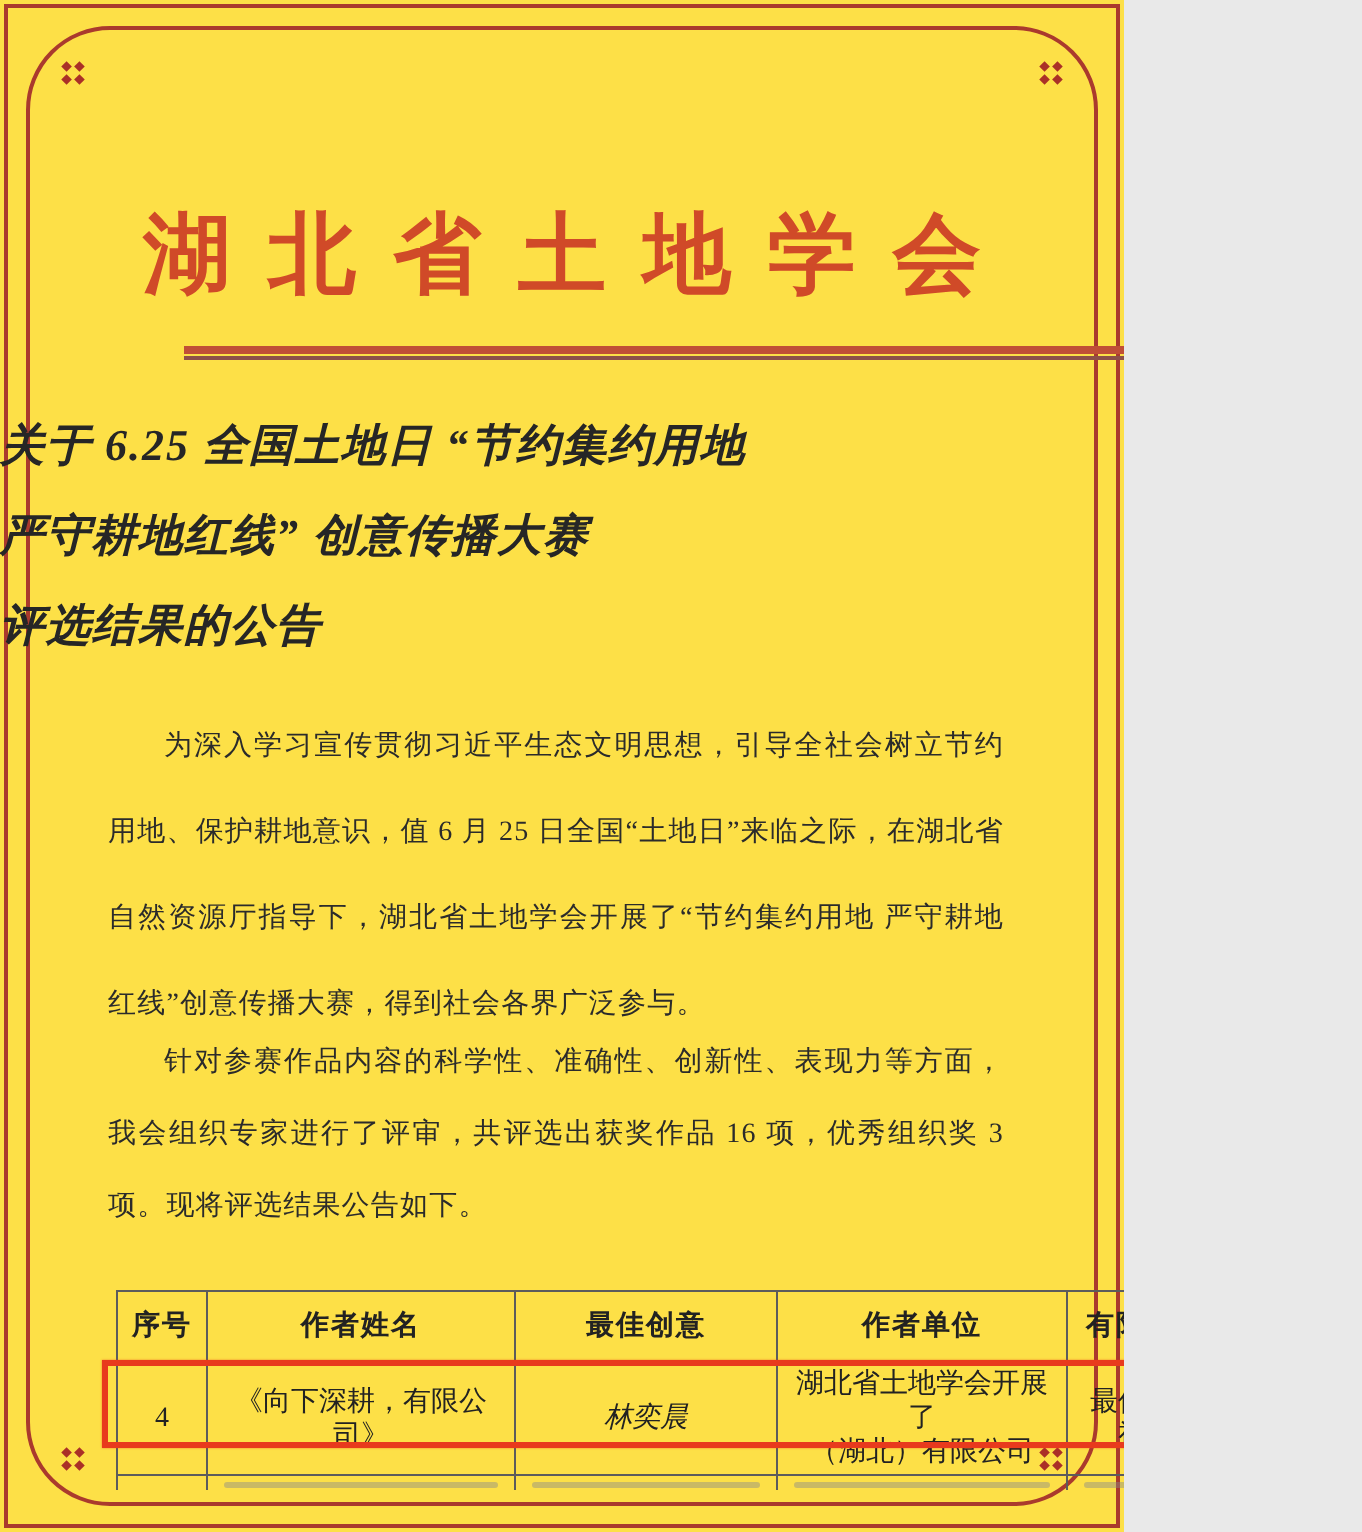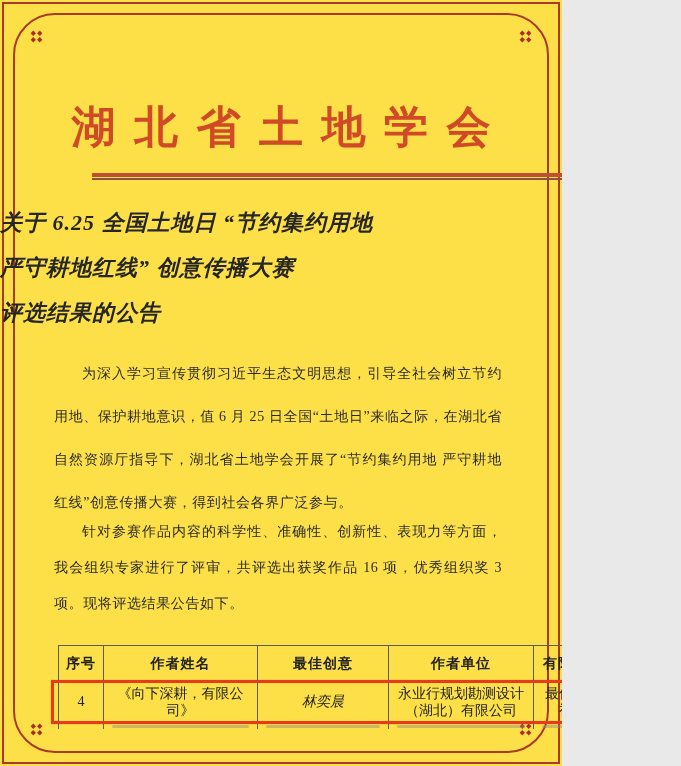--- a/index.html
+++ b/index.html
@@ -138,21 +138,21 @@
         <td>作者姓名</td>
         <td>最佳创意</td>
         <td>作者单位</td>
         <td>有限公司</td>
       </tr>
       <tr class="row">
         <td>4</td>
         <td>《向下深耕，有限公司》</td>
         <td class="cell-author">林奕晨</td>
         <td>
-          <div>永业行规划勘测设计</div>
+          <div>湖北省土地学会开展了</div>
           <div>（湖北）有限公司</div>
         </td>
         <td>
           <div>最佳创意</div>
           <div>视频</div>
         </td>
       </tr>
       <tr class="cropped">
         <td></td>
         <td>

